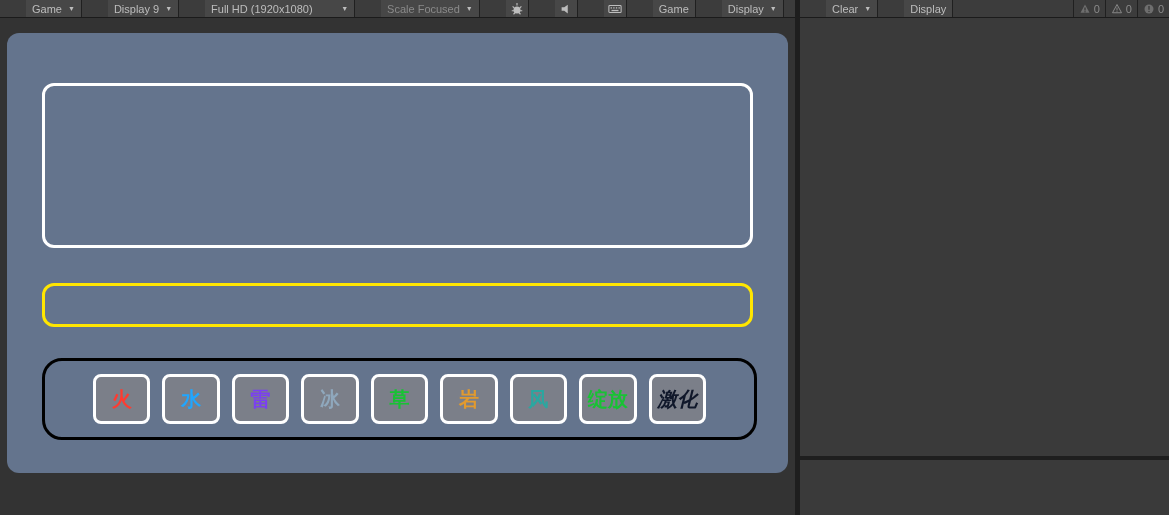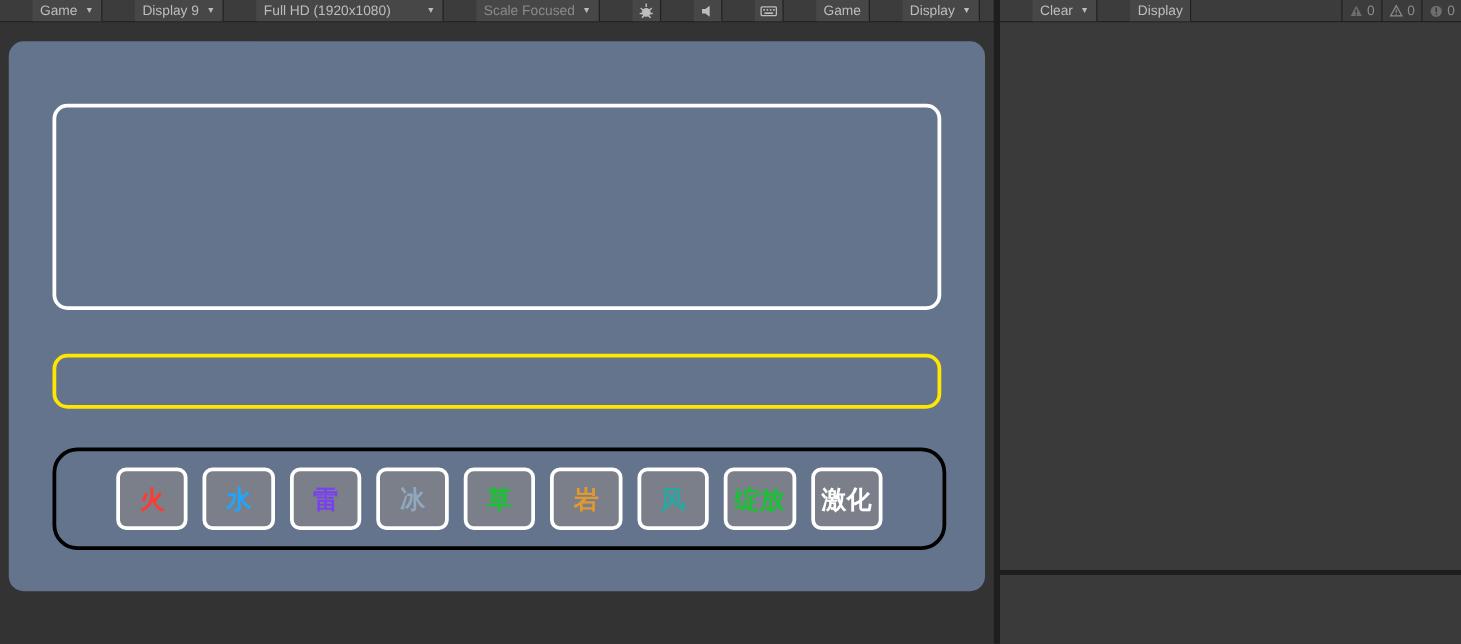--- a/index.html
+++ b/index.html
@@ -180,21 +180,21 @@
         </div>
         <div class="chip" style="color: rgb(226, 154, 46);">
           <span>岩</span>
         </div>
         <div class="chip" style="color: rgb(42, 167, 160);">
           <span>风</span>
         </div>
         <div class="chip" style="color: rgb(24, 194, 52);">
           <span>绽放</span>
         </div>
-        <div class="chip" style="color: #ffffff;">
+        <div class="chip" style="color: #0f172a; font-style: italic;">
           <span>激化</span>
         </div>
       </div>
   </div>
 </div>
 
 <div class="splitter"></div>
 
 <div class="console-toolbar">
   <div class="tb-seg btn">

